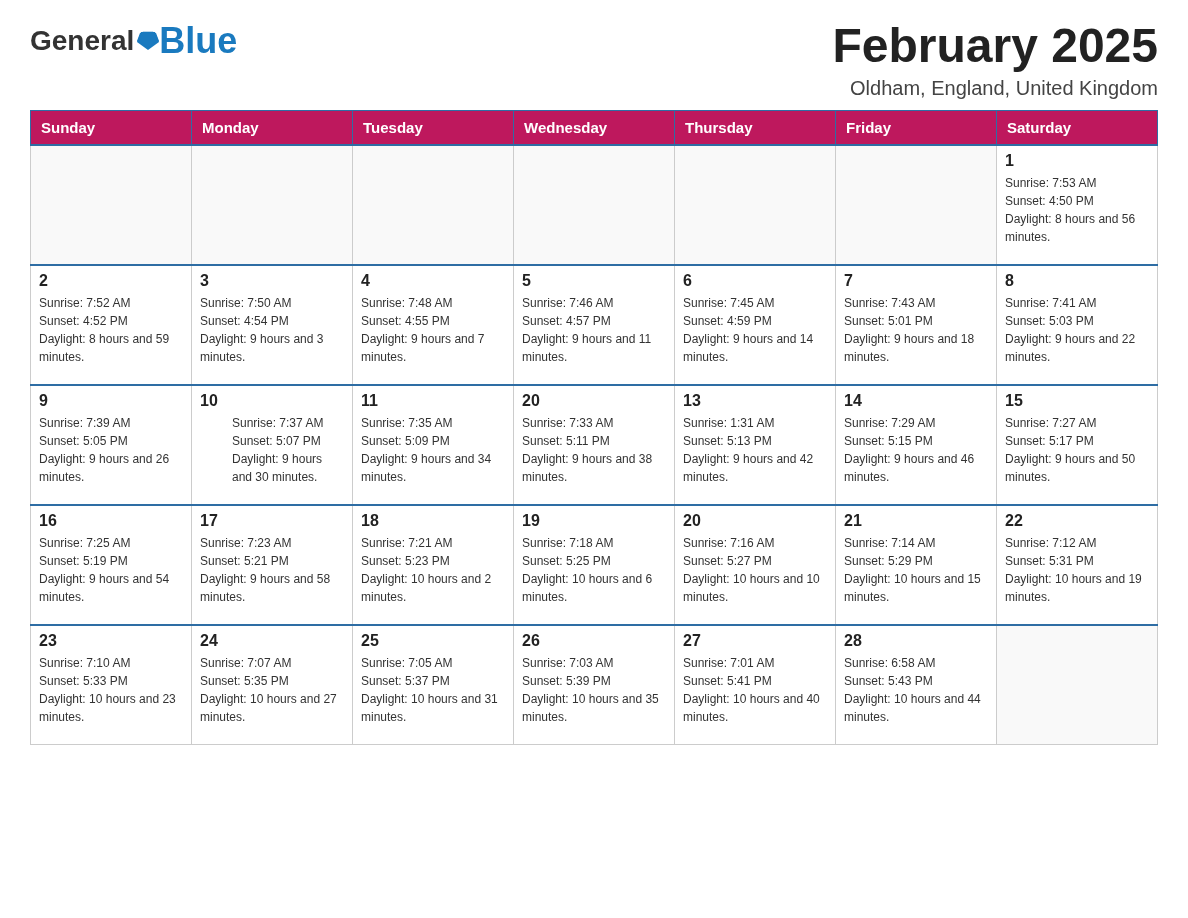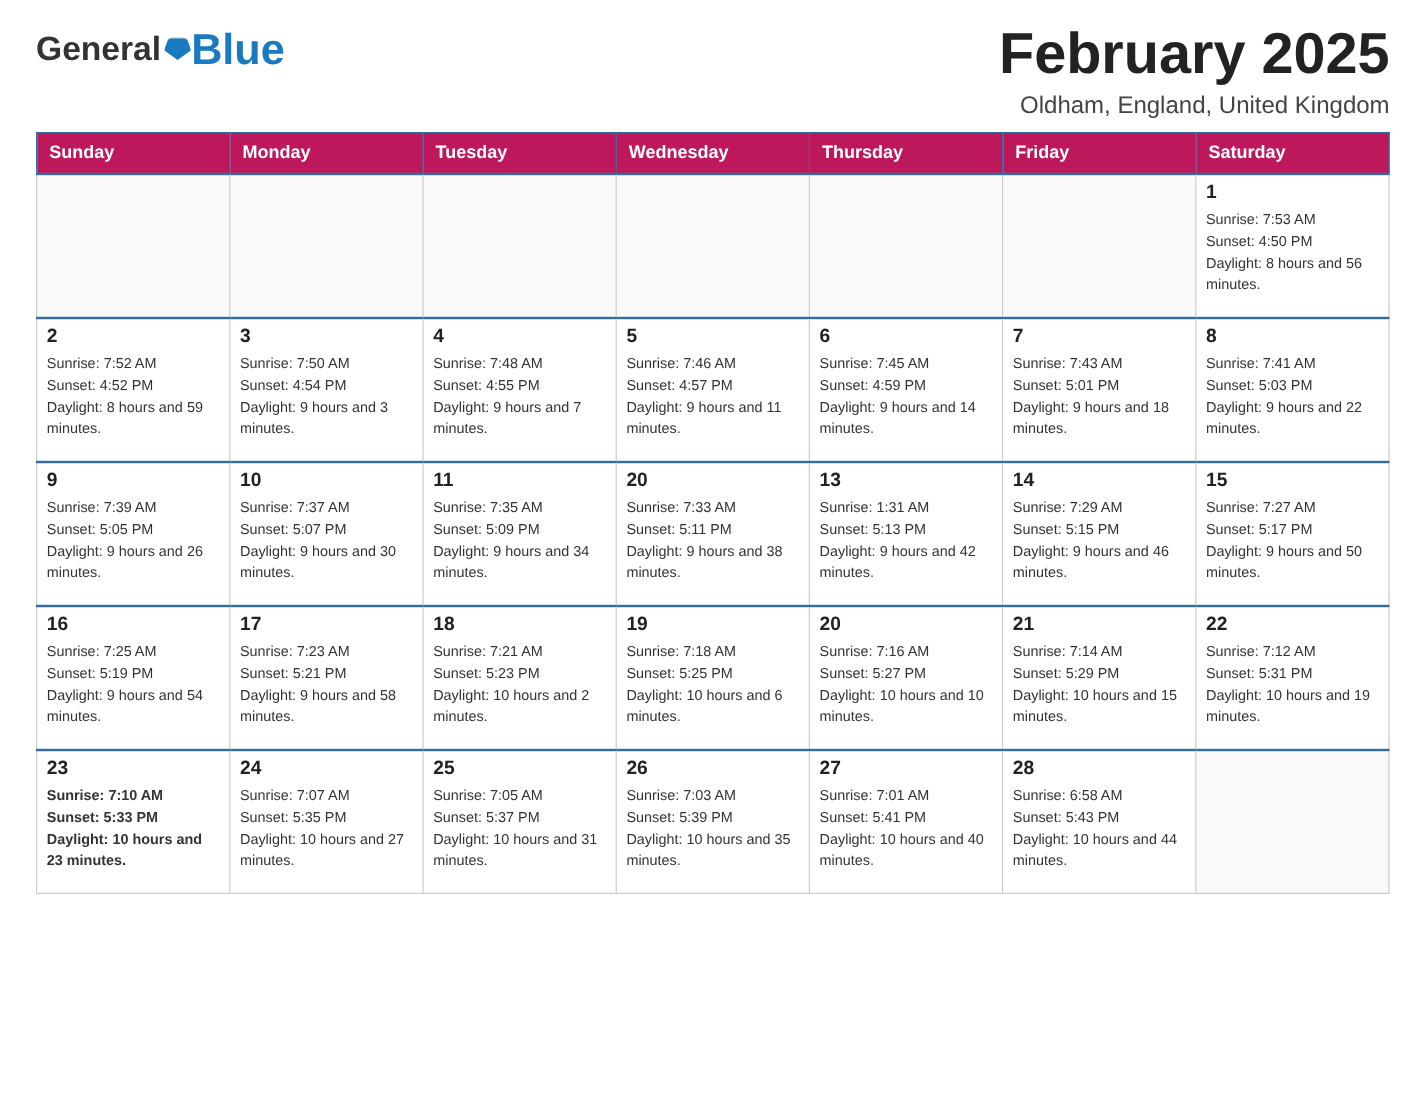--- a/index.html
+++ b/index.html
@@ -188,21 +188,21 @@
       </tr>
       <tr class="week-row">
         <td>
           <span class="day-number">9</span>
           <div class="day-info" style="white-space: pre-line;">Sunrise: 7:39 AM
 Sunset: 5:05 PM
 Daylight: 9 hours and 26 minutes.</div>
         </td>
         <td>
           <span class="day-number">10</span>
-          <div class="day-info" style="white-space: pre-line;">Sunrise: 7:37 AM
+          <div class="day-info" style="white-space: pre-line; margin-left: 32px;">Sunrise: 7:37 AM
 Sunset: 5:07 PM
 Daylight: 9 hours and 30 minutes.</div>
         </td>
         <td>
           <span class="day-number">11</span>
           <div class="day-info" style="white-space: pre-line;">Sunrise: 7:35 AM
 Sunset: 5:09 PM
 Daylight: 9 hours and 34 minutes.</div>
         </td>
         <td>
@@ -270,21 +270,21 @@
         <td>
           <span class="day-number">22</span>
           <div class="day-info" style="white-space: pre-line;">Sunrise: 7:12 AM
 Sunset: 5:31 PM
 Daylight: 10 hours and 19 minutes.</div>
         </td>
       </tr>
       <tr class="week-row">
         <td>
           <span class="day-number">23</span>
-          <div class="day-info" style="white-space: pre-line; font-weight: bold;">Sunrise: 7:10 AM
+          <div class="day-info" style="white-space: pre-line;">Sunrise: 7:10 AM
 Sunset: 5:33 PM
 Daylight: 10 hours and 23 minutes.</div>
         </td>
         <td>
           <span class="day-number">24</span>
           <div class="day-info" style="white-space: pre-line;">Sunrise: 7:07 AM
 Sunset: 5:35 PM
 Daylight: 10 hours and 27 minutes.</div>
         </td>
         <td>

